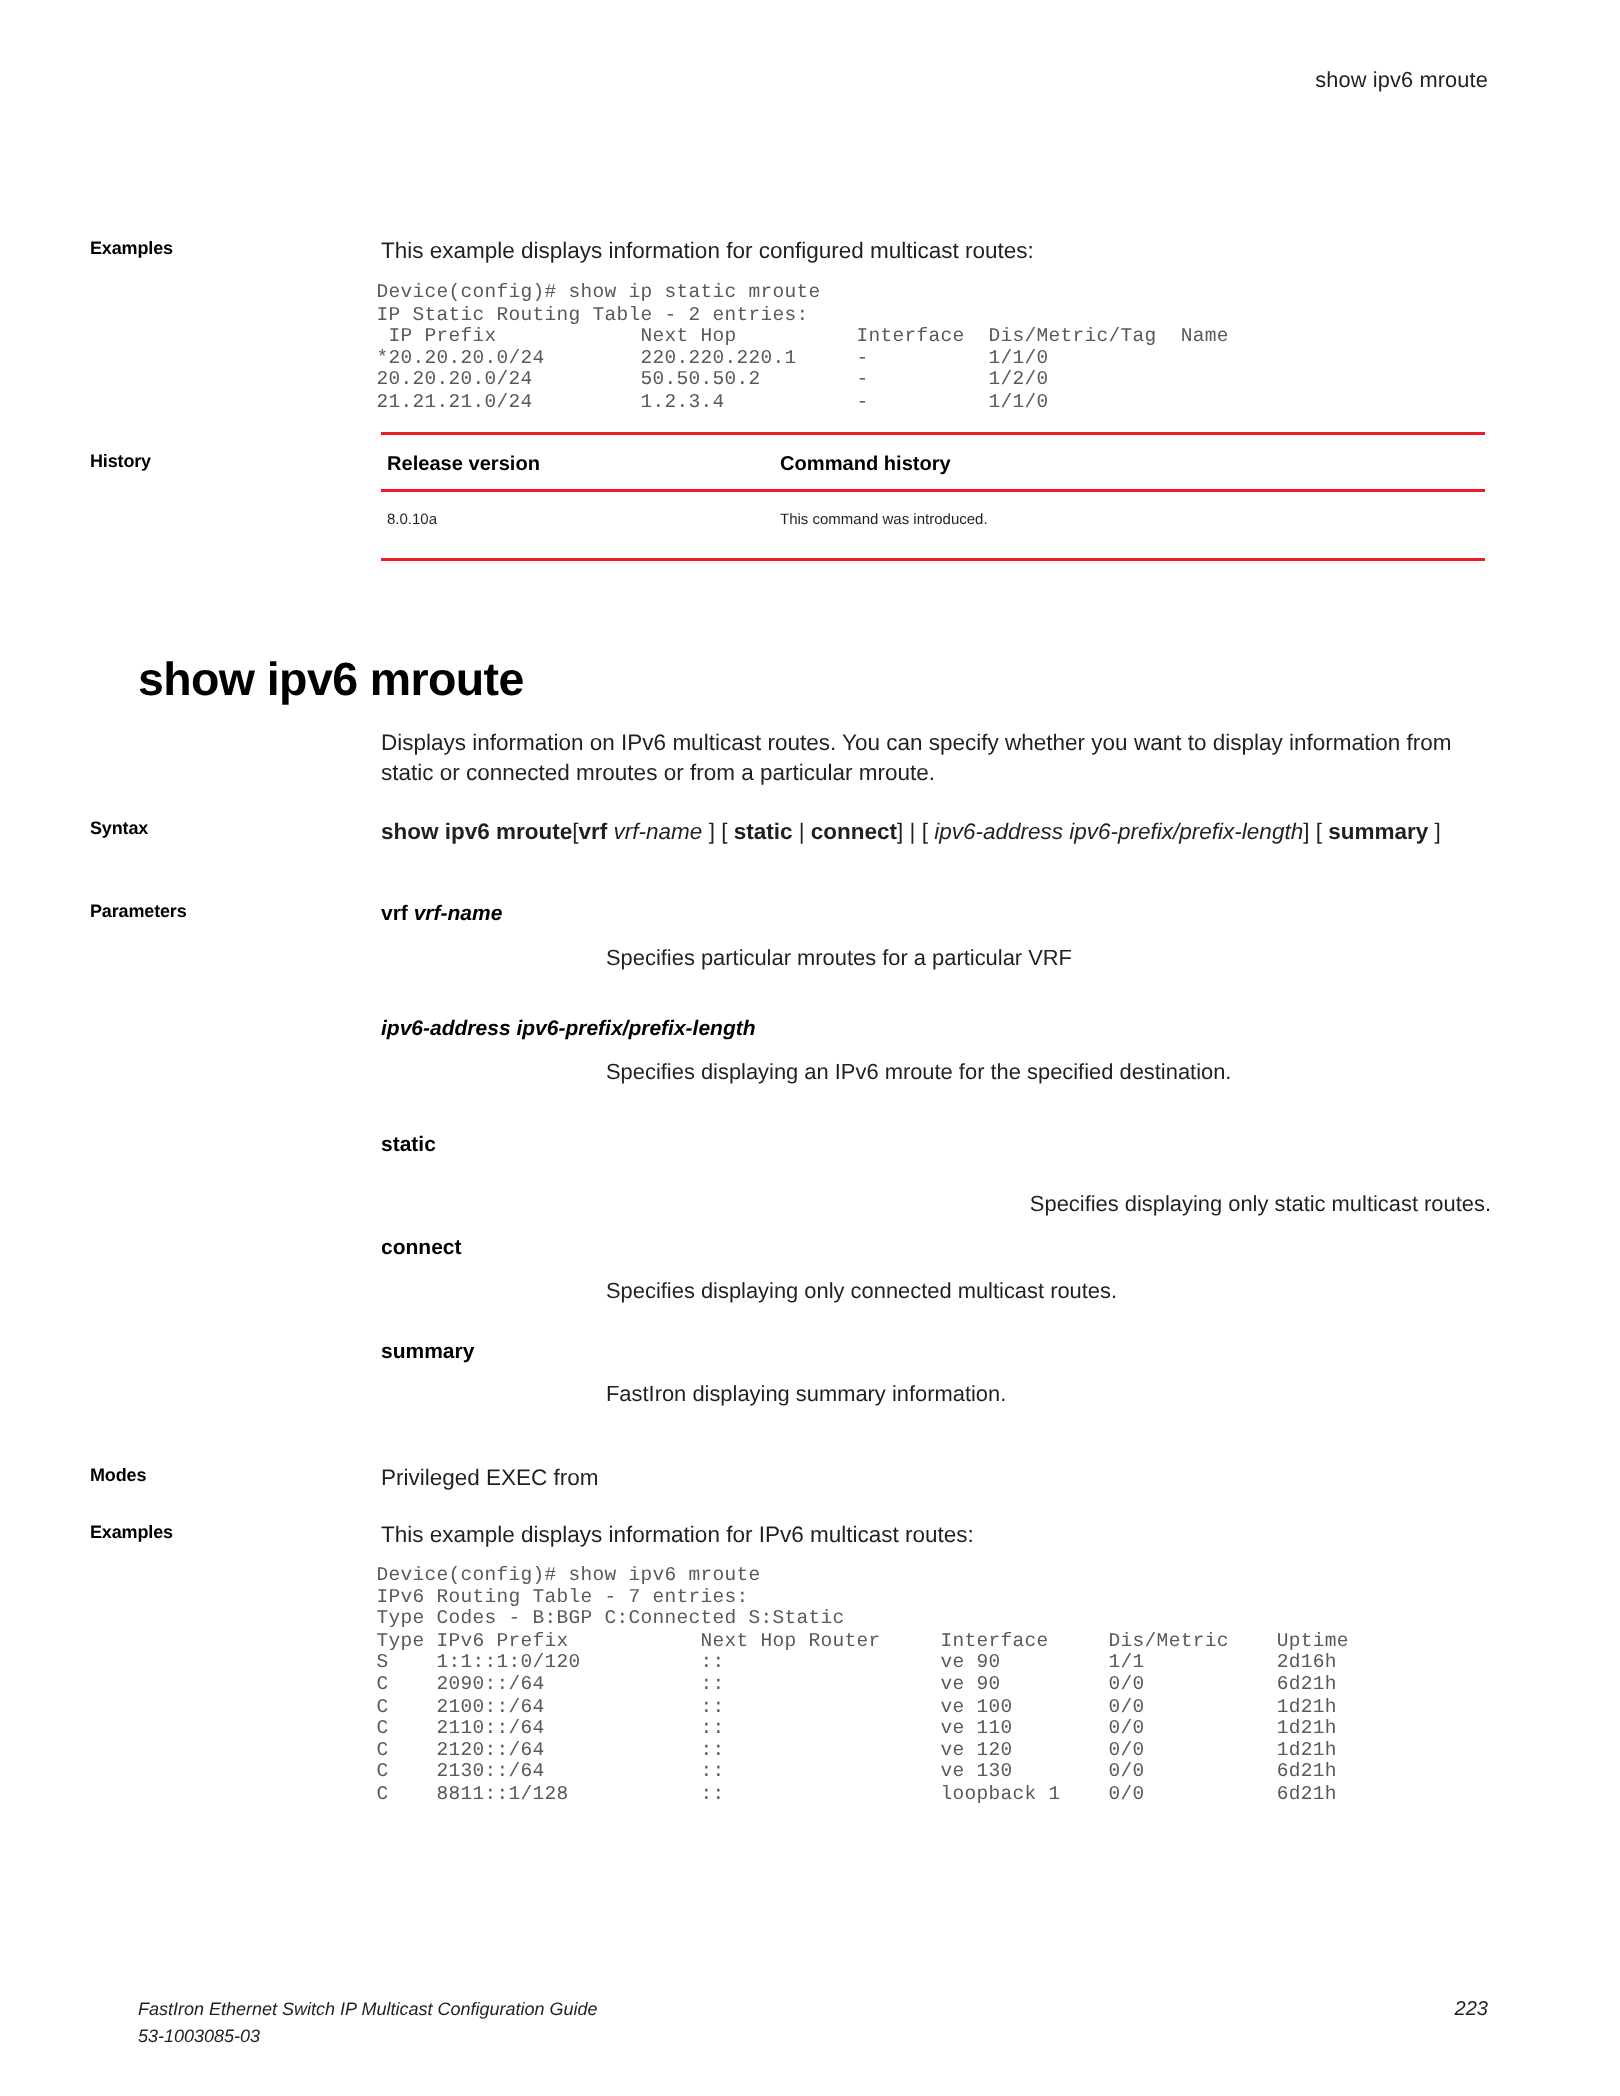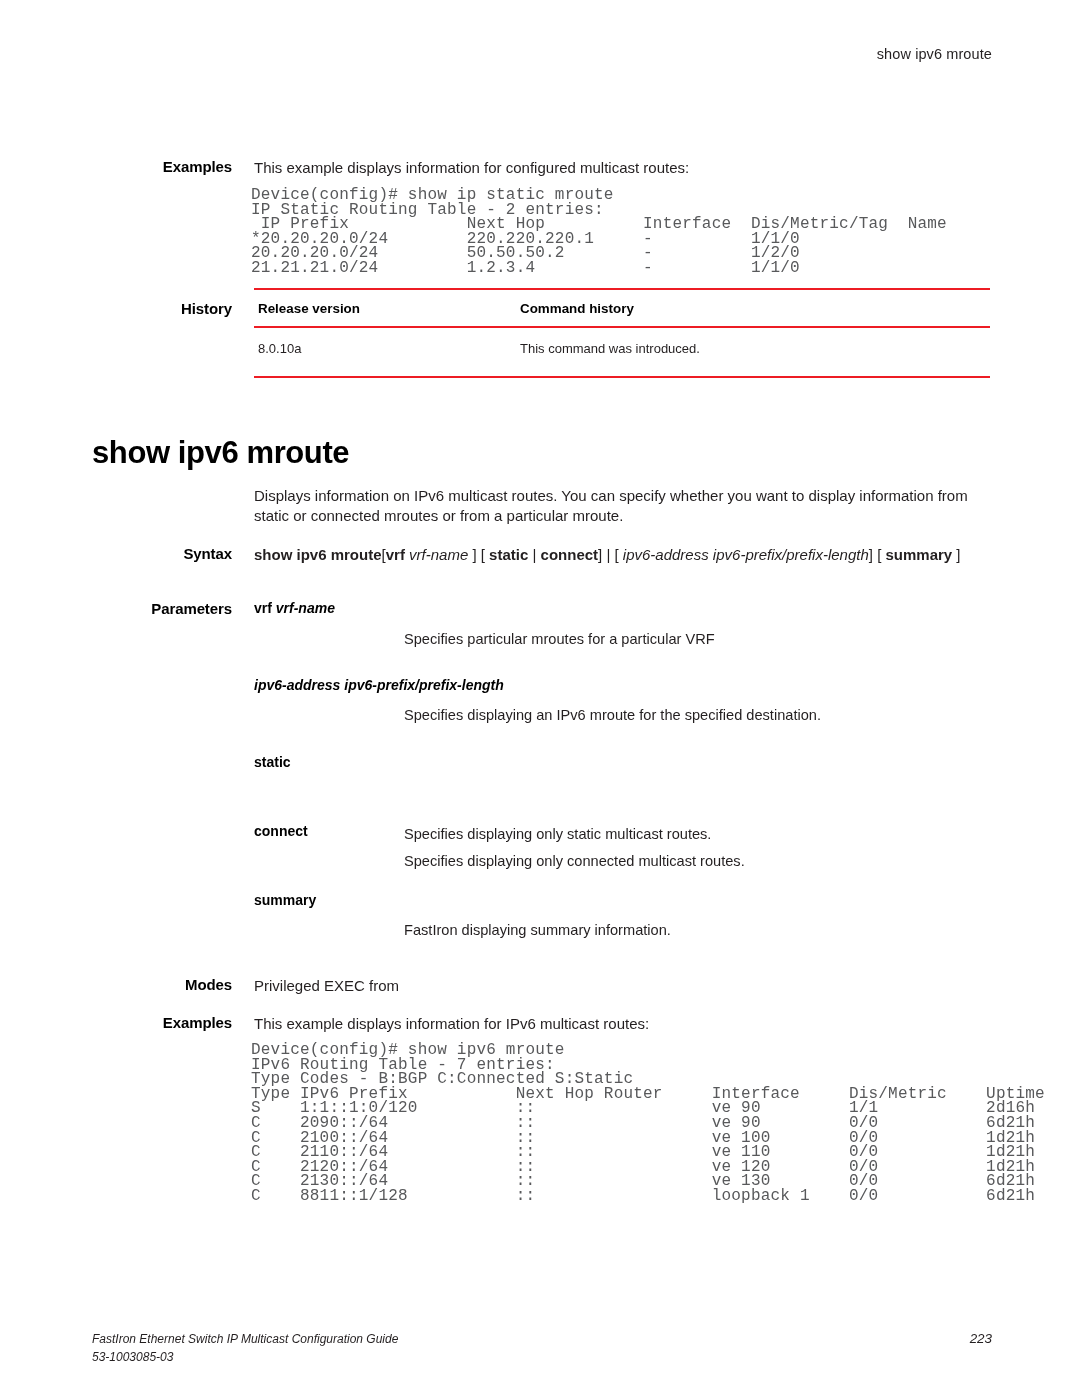--- a/index.html
+++ b/index.html
@@ -36,41 +36,41 @@
   
   .row {
     position: absolute;
     left: 0;
     width: 1080px;
   }
   .row .label {
     position: absolute;
     left: 60px;
     width: 172px;
-    text-align: right;
-    font-weight: bold;
-    font-size: 15px;
+    text-align: left;
+    font-weight: bold;
+    font-size: 12px;
     color: #000;
     letter-spacing: -0.1px;
   }
   .row .content {
     position: absolute;
     left: 254px;
     width: 740px;
     font-size: 15px;
     color: #231f20;
     line-height: 20px;
   }
 
   
   .console {
     position: absolute;
     left: 251px;
     font-family: "Liberation Mono", "DejaVu Sans Mono", monospace;
-    font-size: 16px;
+    font-size: 13px;
     line-height: 14.6px;
     color: #58595b;
     white-space: pre;
     letter-spacing: 0.2px;
   }
 
   
   .history-table {
     position: absolute;
     left: 254px;
@@ -88,21 +88,21 @@
   }
   .trow .c1 { width: 258px; }
   .trow .c2 { flex: 1; }
   .thead .c1, .thead .c2 {
     font-weight: bold;
     font-size: 13.4px;
     padding: 11px 0 10px 4px;
     color: #000;
   }
   .tbody .c1, .tbody .c2 {
-    font-size: 13px;
+    font-size: 10px;
     padding: 13px 0 20px 4px;
     color: #231f20;
   }
 
   
   .cmd-title {
     position: absolute;
     left: 92px;
     top: 414px;
     font-size: 31px;
@@ -210,21 +210,21 @@
     <div class="label">Parameters</div>
   </div>
 
   <div class="param-term" style="top:600px;"><span>vrf</span> <em>vrf-name</em></div>
   <div class="param-desc" style="top:631px;">Specifies particular mroutes for a particular VRF</div>
 
   <div class="param-term" style="top:677px;"><em>ipv6-address ipv6-prefix/prefix-length</em></div>
   <div class="param-desc" style="top:707px;">Specifies displaying an IPv6 mroute for the specified destination.</div>
 
   <div class="param-term" style="top:754px;">static</div>
-  <div class="param-desc" style="top:826px;">Specifies displaying only static multicast routes.</div>
+  <div class="param-desc" style="top:795px;text-align:right;">Specifies displaying only static multicast routes.</div>
 
   <div class="param-term" style="top:823px;">connect</div>
   <div class="param-desc" style="top:853px;">Specifies displaying only connected multicast routes.</div>
 
   <div class="param-term" style="top:892px;">summary</div>
   <div class="param-desc" style="top:922px;">FastIron displaying summary information.</div>
 
   <div class="row" style="top:976px;">
     <div class="label">Modes</div>
     <div class="content">Privileged EXEC from</div>

